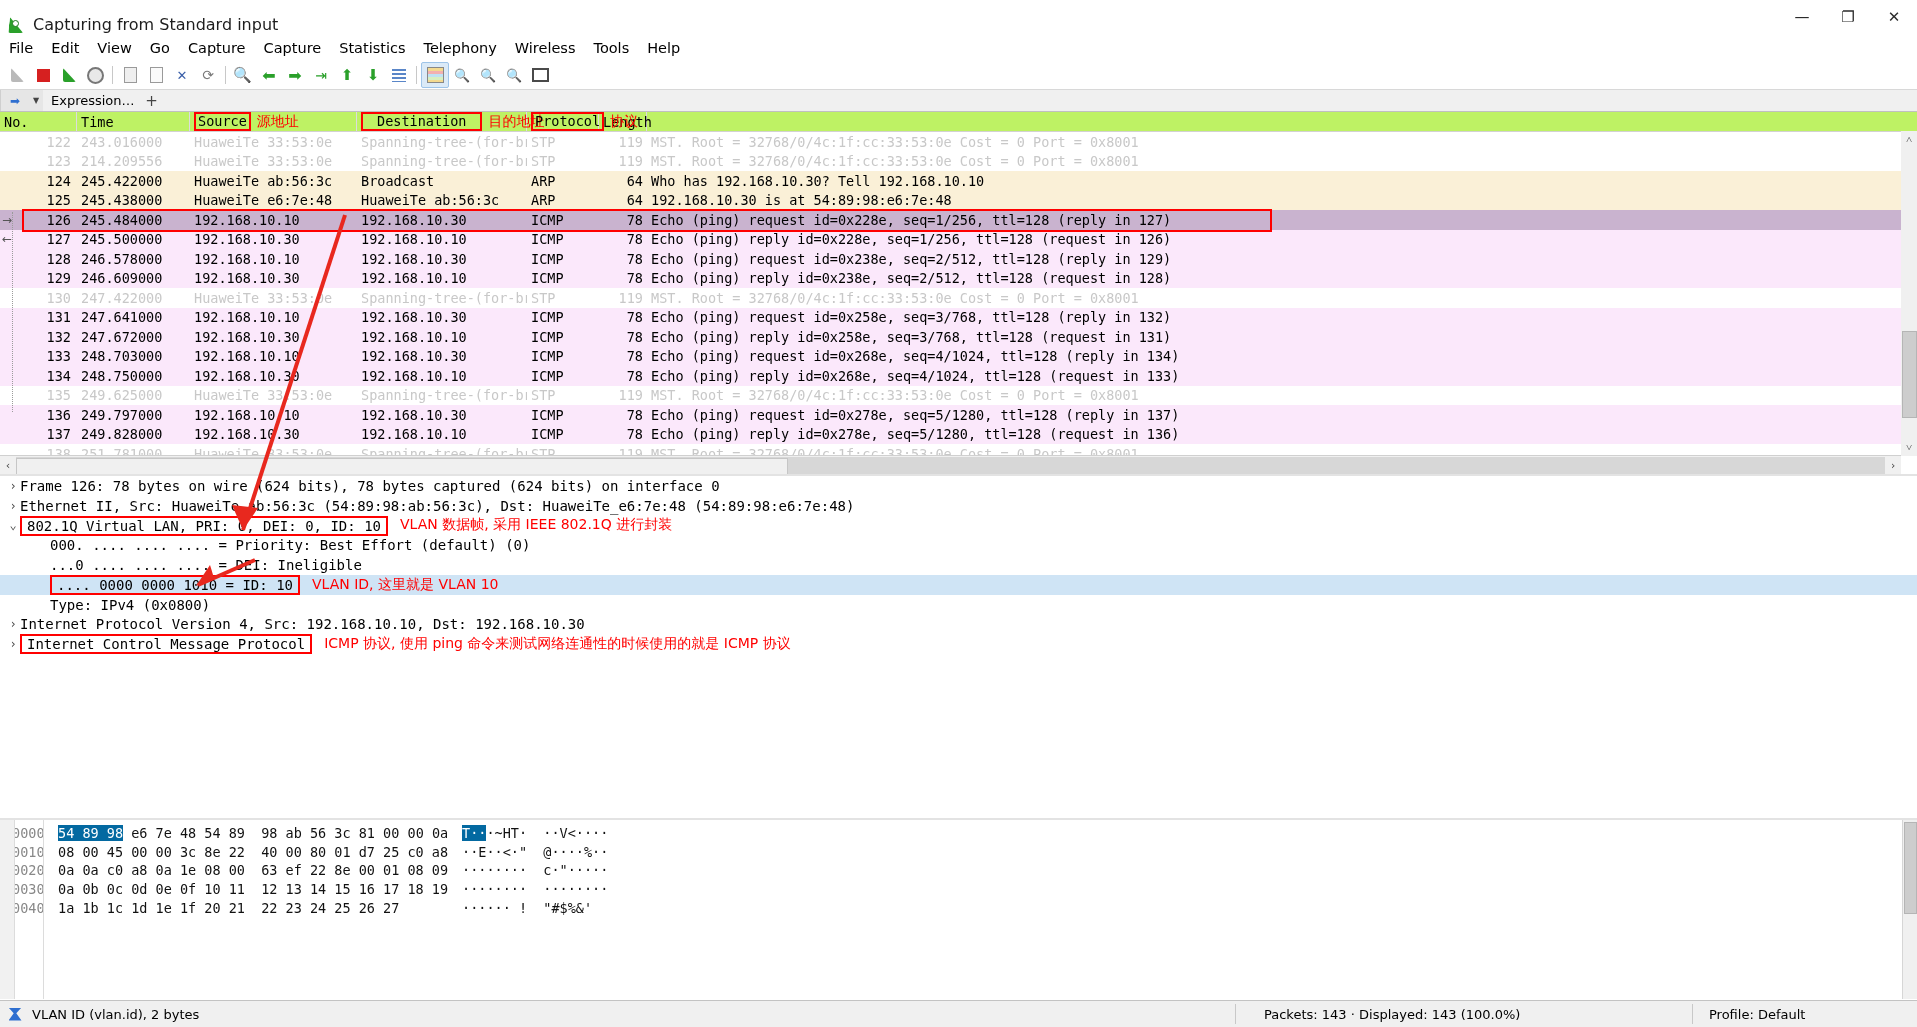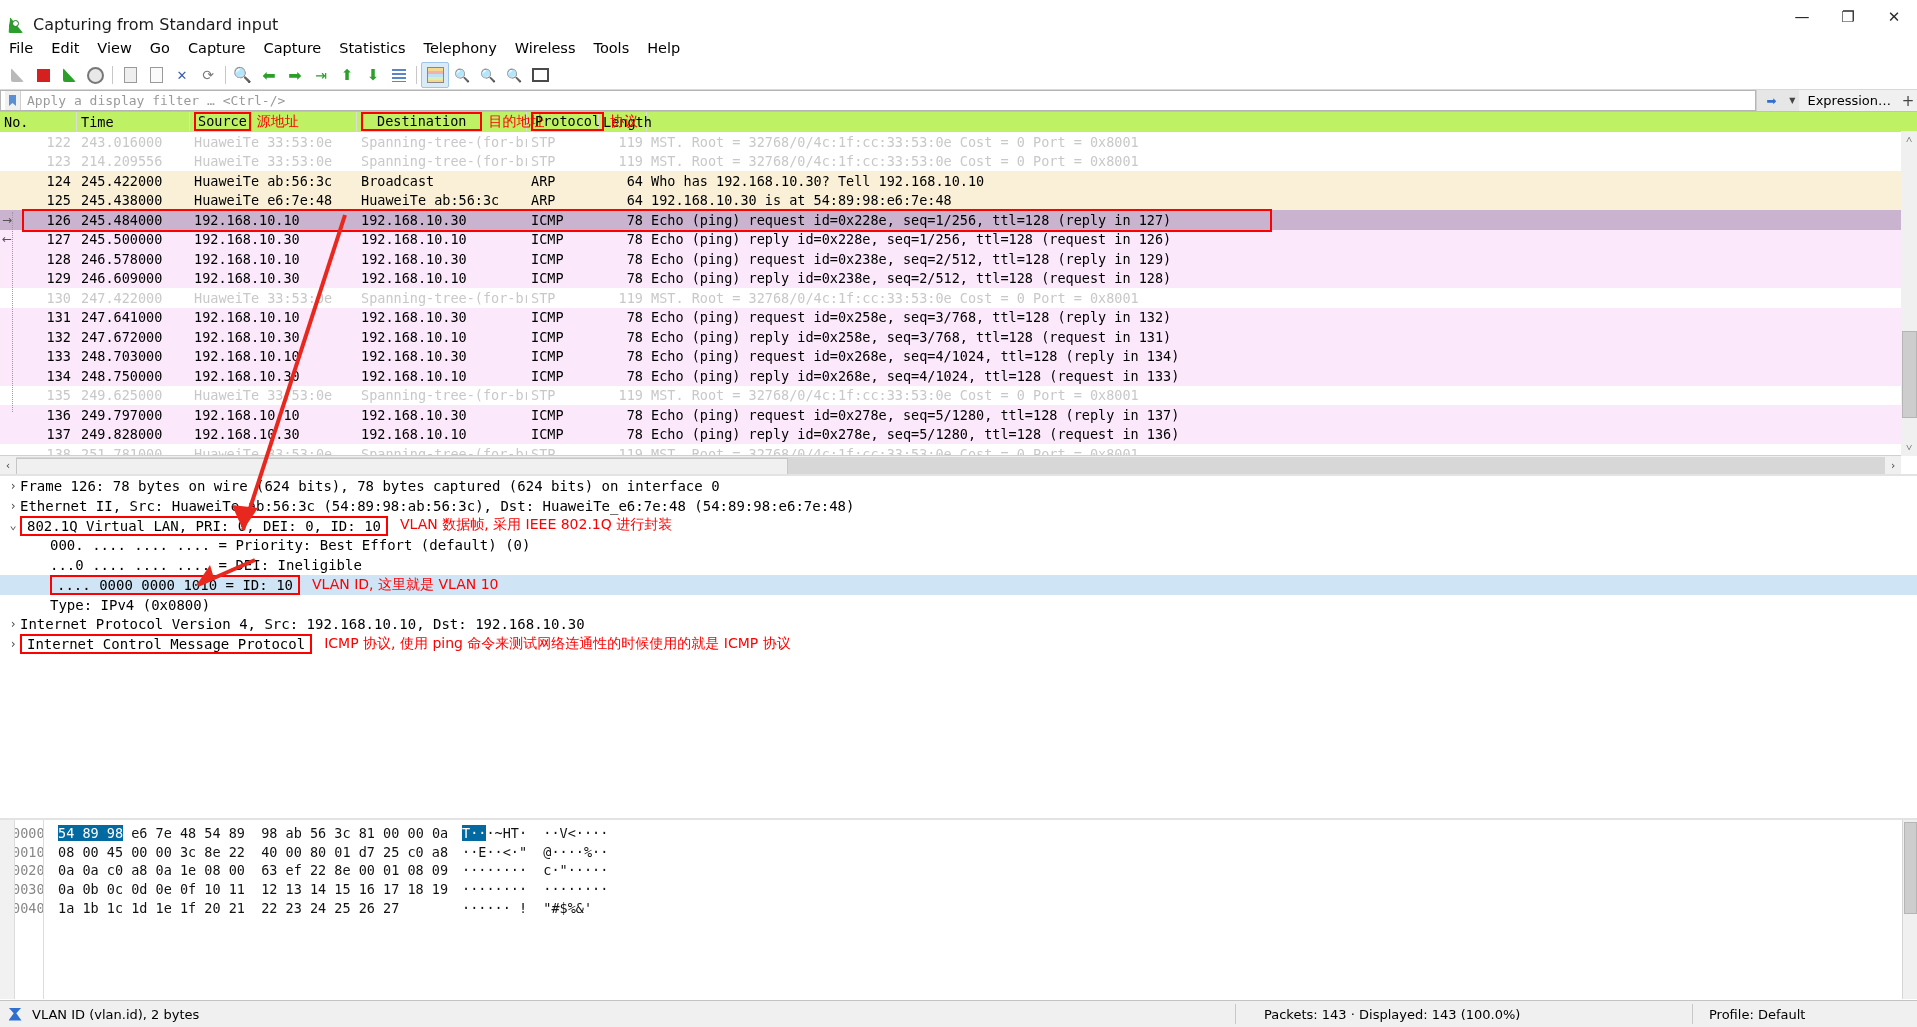--- a/index.html
+++ b/index.html
@@ -371,26 +371,20 @@
     </div>
   <div class="tb">
       <span class="ico-mag" style="font-size:13px">🔍</span>
     </div>
   <div class="tb">
       <div class="ico-cols"></div>
     </div>
 </div>
 
 <div class="filterbar">
-  <div class="filter-input">
-    <div class="filter-bookmark">
-        <div class="bm-shape"></div>
-      </div>
-    <span style="padding-left:6px">Apply a display filter … &lt;Ctrl-/&gt;</span>
-  </div>
   <div class="filter-arrow">
       <span class="arrow-glyph">➡</span>
     </div>
   <div class="filter-dd">▼</div>
   <div class="filter-expr">Expression…</div>
   <div class="filter-plus">+</div>
 </div>
 
 <div class="packet-pane">
   <div class="plist-header" id="plist-header">

